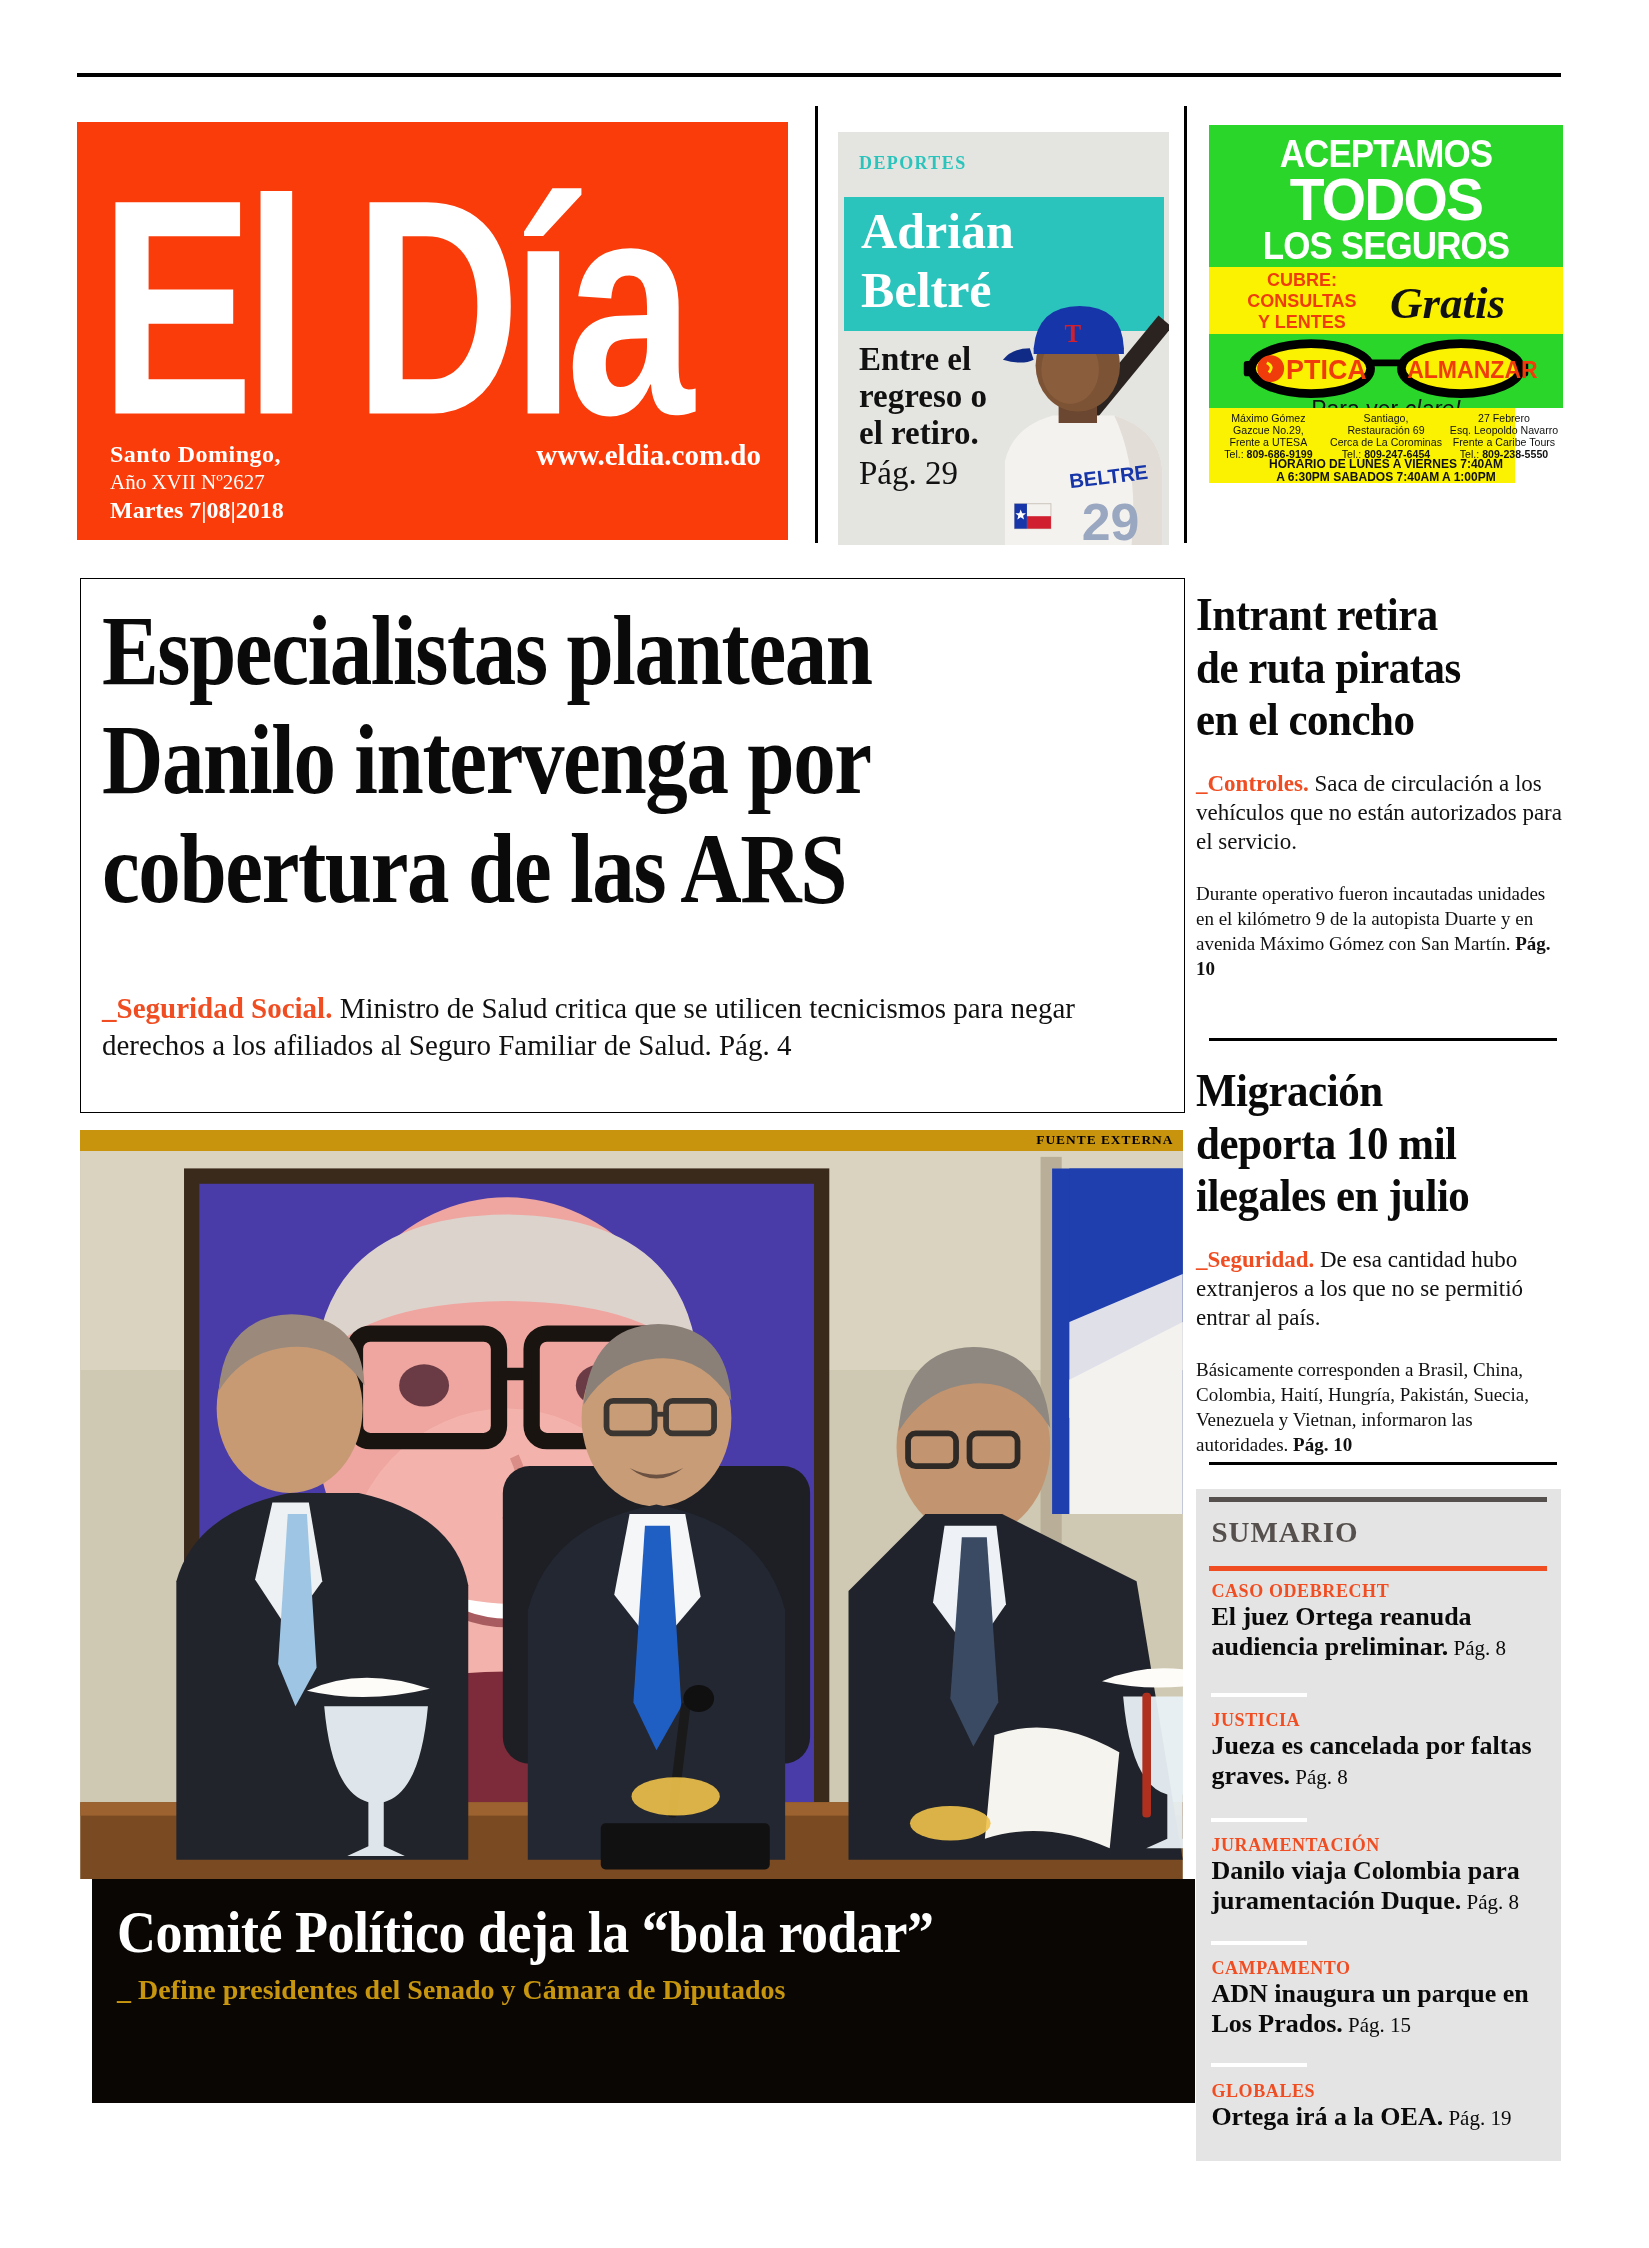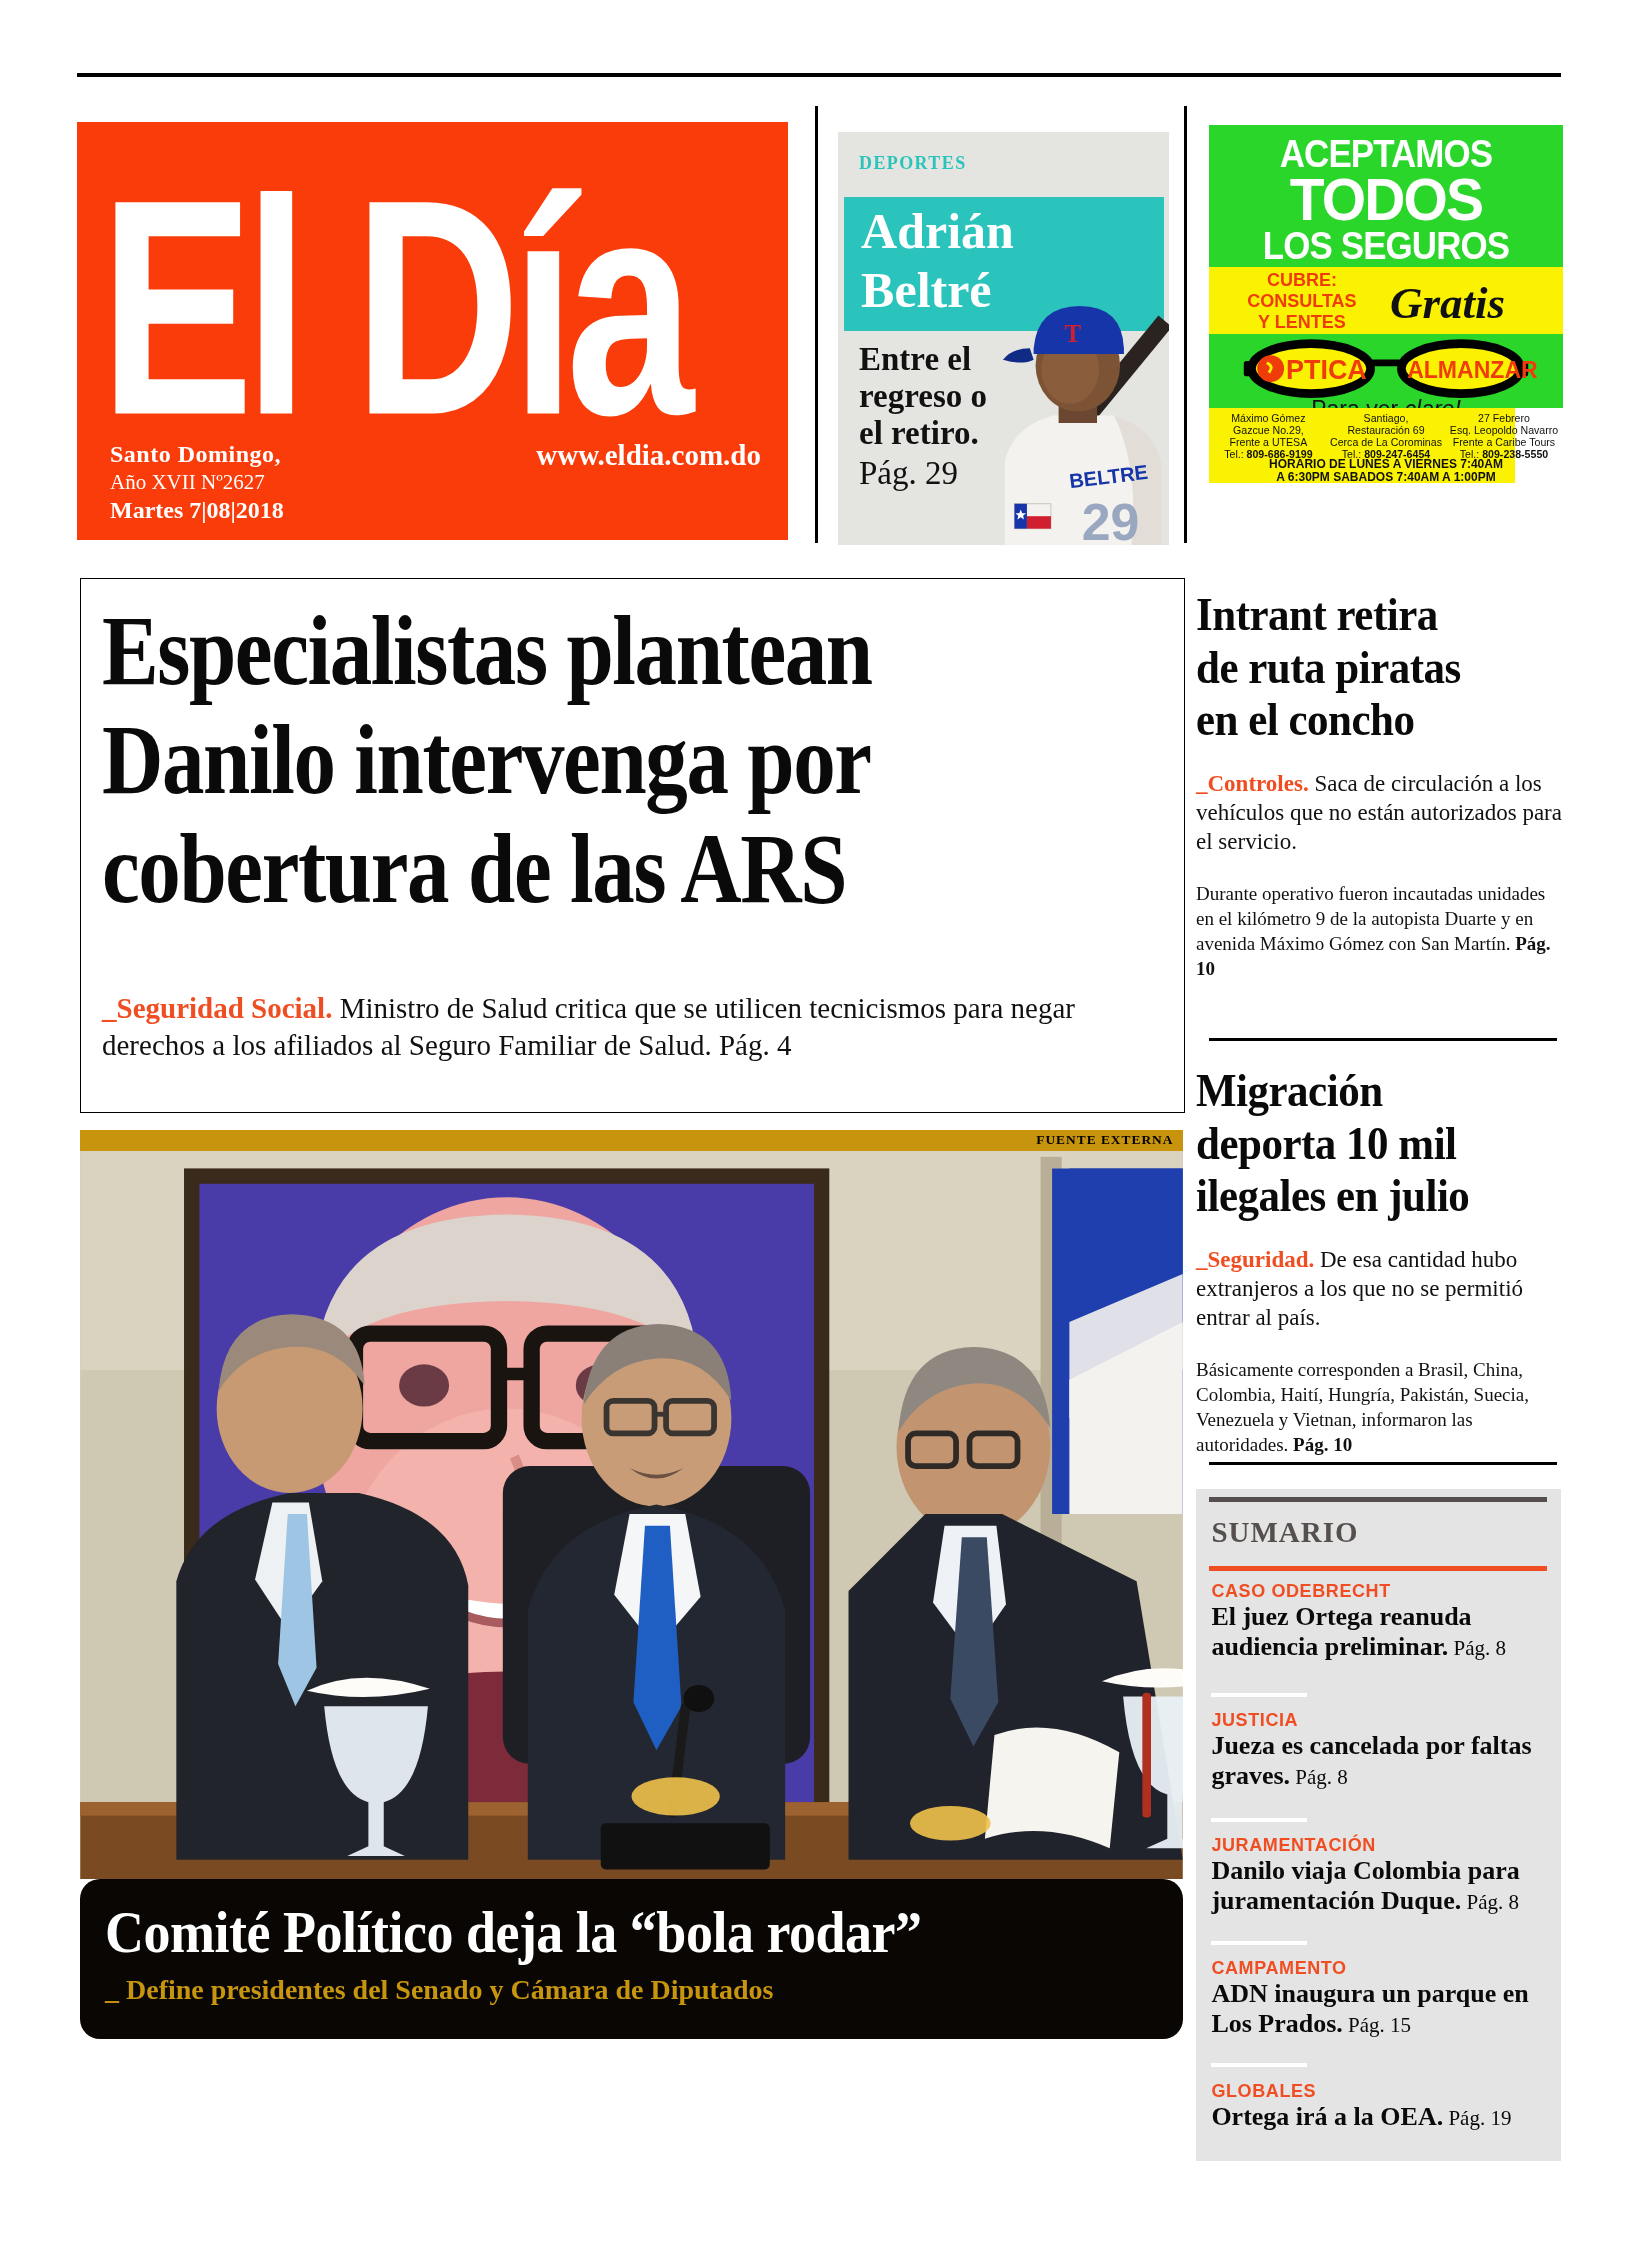--- a/index.html
+++ b/index.html
@@ -88,37 +88,37 @@
   .r-rule{position:absolute;left:1209px;width:348px;height:2.9px;background:#000;}
 
   
   .photo{position:absolute;left:80px;top:1130px;width:1103px;height:749px;background:#d8d4c6;overflow:hidden;}
   .credit{position:absolute;right:0;top:0;height:19px;background:#C8940E;color:#000;
           font-family:"Liberation Serif",serif;font-weight:bold;font-size:13.4px;letter-spacing:1px;
           padding:1.9px 9.6px 0 9.6px;z-index:40;}
   .credit-bar{position:absolute;left:0;top:0;width:1103px;height:21px;background:#C8940E;z-index:30;}
 
   
-  .capbox{position:absolute;left:80px;top:1879px;width:1103px;height:160px;background:#090604;border-radius:20px;}
+  .capbox{position:absolute;left:92px;top:1879px;width:1103px;height:224px;background:#090604;}
   .cap-h{position:absolute;left:25px;top:19px;font-family:"Liberation Serif",serif;font-weight:bold;
          font-size:54px;color:#fff;letter-spacing:-0.5px;transform:scaleY(1.1);transform-origin:left top;}
   .cap-sub{position:absolute;left:25px;top:95px;font-family:"Liberation Serif",serif;font-weight:bold;
            font-size:28px;color:#C8960E;}
   .cap-sub .dash{color:#C8960E;}
   .cap-body{position:absolute;left:25px;top:132px;width:1057px;font-family:"Liberation Serif",serif;
             font-size:29px;line-height:35px;color:#f2efe8;}
 
   
   .sumario{position:absolute;left:1196px;top:1489px;width:365px;height:672px;background:#E4E4E4;}
   .sum-topline{position:absolute;left:13.4px;top:7.7px;width:338px;height:5.8px;background:#55504D;}
   .sum-title{position:absolute;left:15.4px;top:27px;font-family:"Liberation Serif",serif;font-weight:bold;
              font-size:29px;letter-spacing:1px;color:#55504D;text-align:right;}
   .sum-redline{position:absolute;left:13.4px;top:77px;width:338px;height:4.8px;background:#F04E22;}
   .sum-item{position:absolute;left:15.4px;width:336px;}
-  .sum-kick{font-family:Liberation Sans, sans-serif;font-weight:bold;font-size:18px;letter-spacing:0.6px;color:#F04E22;}
+  .sum-kick{font-family:Liberation Serif, serif;font-weight:bold;font-size:18px;letter-spacing:0.6px;color:#F04E22;}
   .sum-txt{font-family:"Liberation Serif",serif;font-weight:bold;font-size:26px;line-height:30px;color:#0a0a0a;}
   .sum-txt .pg{font-weight:normal;font-size:21px;}
   .sum-sep{position:absolute;left:15.4px;width:96px;height:3.8px;background:#ffffff;}
 </style>
 </head>
 <body>
 
 <div class="page">
 
   <div class="top-rule"></div>

